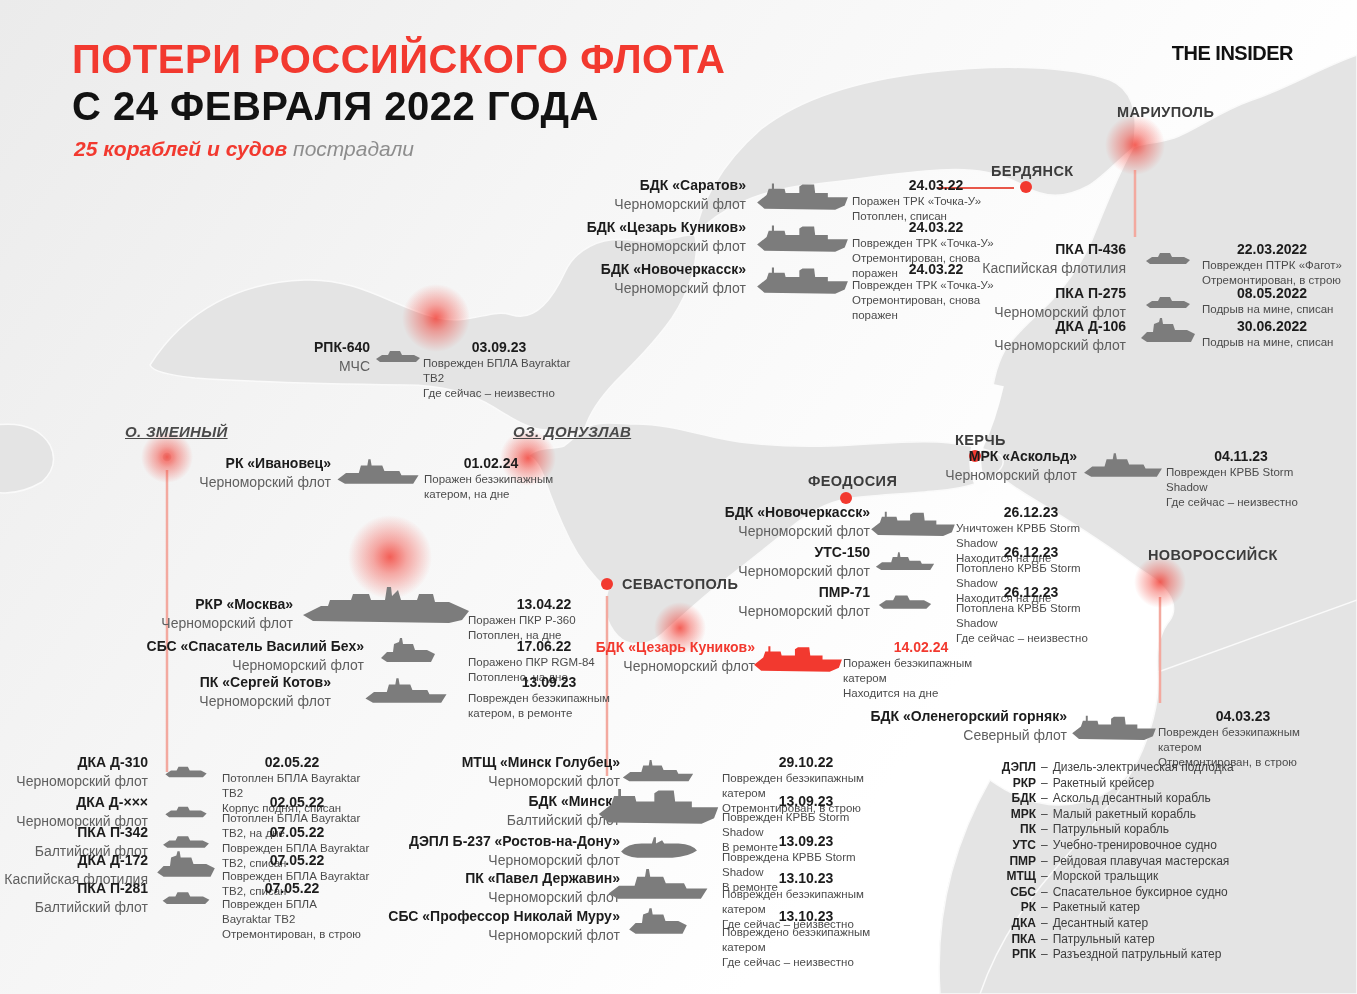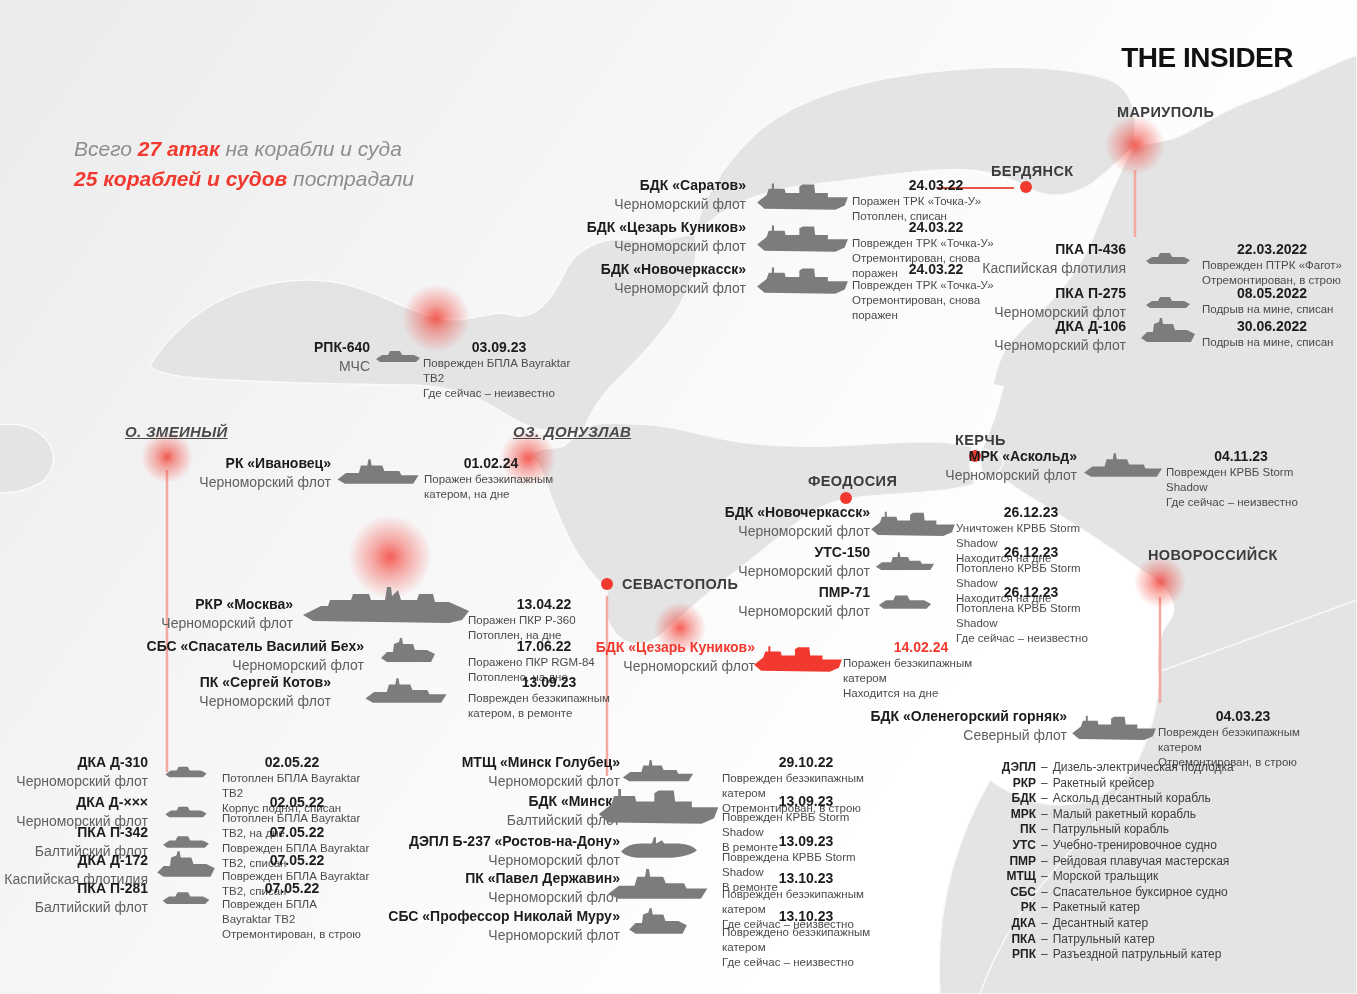--- a/index.html
+++ b/index.html
@@ -5,21 +5,21 @@
   html,body{margin:0;padding:0;background:#ddd;}
   #canvas{position:relative;width:1357px;height:994px;overflow:hidden;
     font-family:"Liberation Sans",sans-serif;
     background:linear-gradient(125deg,#ebebeb 0%,#f6f6f6 35%,#ffffff 70%);}
   #map-svg{position:absolute;left:0;top:0;z-index:0;}
   .land{fill:#e4e4e4;stroke:#fafafa;stroke-width:1.5;}
   
   #title{position:absolute;left:72px;top:36px;z-index:3;}
   .t1{font-size:40px;font-weight:800;color:#f2392f;line-height:1.18;letter-spacing:.5px;}
   .t2{font-size:40px;font-weight:800;color:#121212;line-height:1.18;letter-spacing:.5px;}
-  #logo{position:absolute;right:64px;top:42px;font-size:28px;font-weight:800;color:#111;
+  #logo{position:absolute;right:64px;top:42px;font-size:20px;font-weight:800;color:#111;
     letter-spacing:-0.5px;z-index:3;}
   #stats{position:absolute;left:74px;top:134px;z-index:3;}
   .s-line{font-size:21px;font-style:italic;color:#8d8d8d;line-height:1.42;}
   .s-red{color:#f2392f;font-weight:bold;}
   
   .e-name{position:absolute;text-align:right;z-index:3;}
   .e-nm{font-size:14px;font-weight:bold;color:#1c1c1c;line-height:1.12;}
   .e-fl{font-size:14px;color:#5f5f5f;margin-top:2px;}
   .e-info{position:absolute;z-index:3;}
   .e-dt{font-size:14px;font-weight:bold;color:#1c1c1c;text-align:center;line-height:1.1;margin-bottom:1px;}
@@ -85,23 +85,26 @@
     </g>
 
     <g fill="#f2392f">
       <circle cx="1026" cy="187" r="6"></circle>
       <circle cx="975" cy="456" r="6"></circle>
       <circle cx="846" cy="498" r="6"></circle>
       <circle cx="607" cy="584" r="6"></circle>
     </g>
   </svg>
 
+  <div id="title">
+    <div class="t1">ПОТЕРИ РОССИЙСКОГО ФЛОТА</div>
+    <div class="t2">С 24 ФЕВРАЛЯ 2022 ГОДА</div>
+  </div>
   <div id="logo">THE INSIDER</div>
   <div id="stats">
-      <div class="s-line"><span>Всего </span><span class="s-red">27 атак</span><span> на корабли и суда</span></div>
       <div class="s-line"><span></span><span class="s-red">25 кораблей и судов</span><span> пострадали</span></div>
     </div>
   <div id="labels">
       <div class="city" style="left: 1093px; top: 104px; margin-left: 24px;">МАРИУПОЛЬ</div>
       <div class="city" style="left: 991px; top: 163px;">БЕРДЯНСК</div>
       <div class="city" style="left: 955px; top: 432px;">КЕРЧЬ</div>
       <div class="city" style="left: 808px; top: 473px;">ФЕОДОСИЯ</div>
       <div class="city" style="left: 622px; top: 576px;">СЕВАСТОПОЛЬ</div>
       <div class="city" style="left: 1148px; top: 547px;">НОВОРОССИЙСК</div>
       <div class="sea-lbl" style="left: 125px; top: 423px;">О. ЗМЕИНЫЙ</div>

